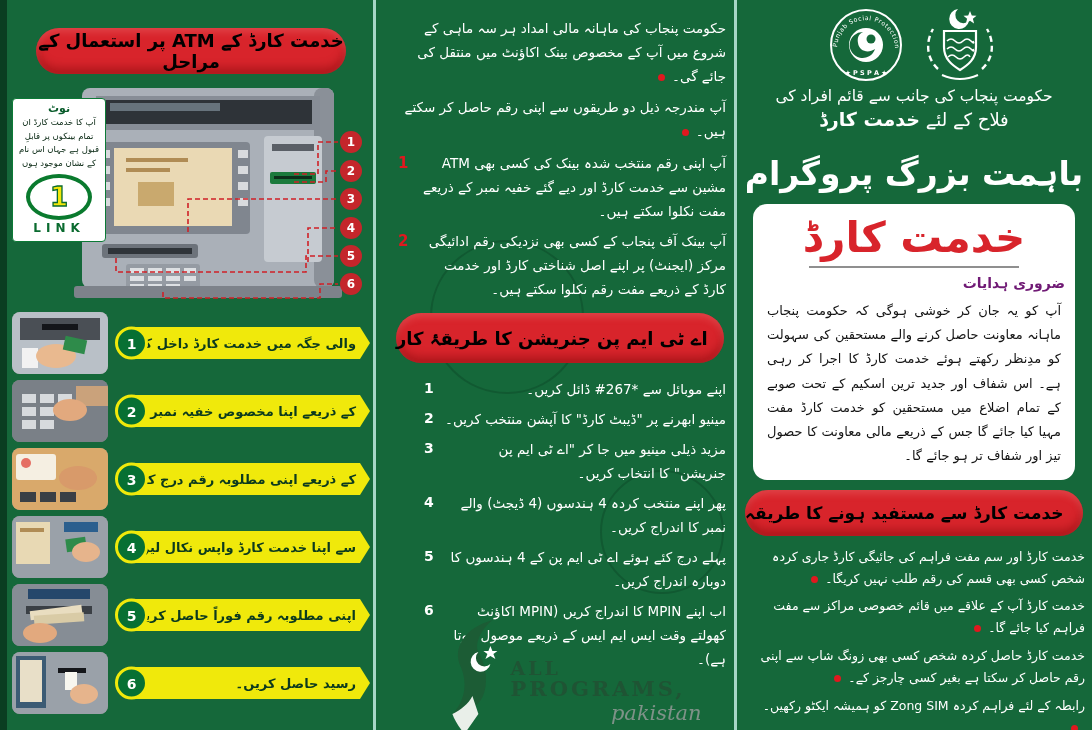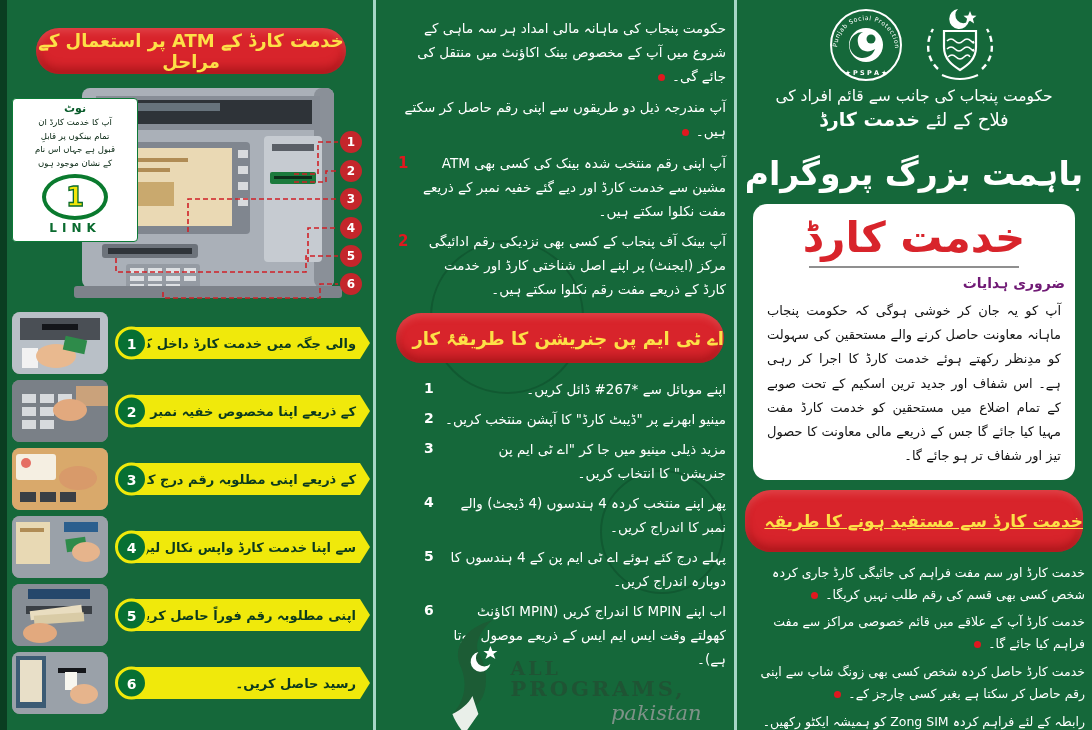--- a/index.html
+++ b/index.html
@@ -11,33 +11,33 @@
   .edge-strip{position:absolute;left:0;top:0;width:7px;height:730px;background:#0a3e21;z-index:3;}
   .divider{position:absolute;top:0;width:3px;height:730px;background:#a6d6c6;z-index:3;}
   .ornament{position:absolute;border-radius:50%;border:2px solid rgba(6,52,28,.28);z-index:0;}
 
   .col{position:absolute;top:0;z-index:1;}
   #col-left{left:12px;width:358px;}
   #col-mid{left:392px;width:336px;height:730px;}
   #col-right{left:739px;width:350px;}
 
   .pill{
-    background:#d8242b;border-radius:26px;color:#fde047;font-weight:bold;
-    display:flex;align-items:center;justify-content:flex-start;direction:rtl;
+    background:#d8242b;border-radius:26px;color:#000000;font-weight:bold;
+    display:flex;align-items:center;justify-content:flex-end;direction:rtl;
     box-shadow:inset 0 4px 7px rgba(255,150,150,.28), inset 0 -6px 10px rgba(100,0,0,.38);
     text-align:center;
   }
 
   
   .pill-left{margin:28px 24px 0;height:46px;font-size:18px;}
   .atm-block{position:relative;height:218px;margin-top:12px;}
   .atm-svg{position:absolute;left:56px;top:0;}
   .note-box{
     position:absolute;left:0;top:12px;width:84px;min-height:136px;background:#fff;
-    border:1px solid #0c7a36;border-radius:4px;z-index:2;text-align:center;padding:3px 20px;
+    border:1px solid #0c7a36;border-radius:4px;z-index:2;text-align:center;padding:3px 4px;
   }
   .note-title{font-size:11px;font-weight:bold;color:#0a5c2c;direction:rtl;}
   .note-text{font-size:8.5px;color:#04240f;direction:rtl;line-height:1.6;margin-top:1px;}
   .ol-oval{width:58px;height:38px;border:4px solid #0a7a2e;border-radius:50%;margin:4px auto 0;
     display:flex;align-items:center;justify-content:center;background:#fff;}
   .ol-one{font-size:26px;font-weight:bold;color:#f3e70a;-webkit-text-stroke:1.3px #0a6b2f;line-height:1;}
   .ol-link{font-size:12px;font-weight:bold;color:#0a6b2f;letter-spacing:5px;margin-top:1px;}
 
   .steps{margin-top:8px;}
   .step-row{display:flex;align-items:center;height:62px;margin-bottom:6px;}
@@ -79,21 +79,21 @@
   .logos-row{display:flex;justify-content:center;align-items:center;gap:16px;margin-top:8px;height:74px;}
   .intro1{color:#fff;text-align:center;font-size:15.5px;direction:rtl;margin-top:5px;}
   .intro2{color:#fff;text-align:center;font-size:18px;direction:rtl;margin-top:3px;}
   .intro2 .b{font-weight:bold;font-size:19px;}
   .program-title{color:#fff;text-align:center;font-size:33px;font-weight:bold;direction:rtl;margin-top:23px;line-height:1.3;}
   .card-box{background:#fff;border-radius:14px;margin:8px 14px 0;padding:8px 10px 12px;}
   .card-title{color:#d8242b;font-size:42px;font-weight:bold;text-align:center;direction:rtl;line-height:1.25;}
   .card-rule{width:210px;height:2px;background:#8f8f8f;margin:2px auto 7px;}
   .card-sub{text-align:right;font-size:14px;font-weight:bold;color:#701a75;direction:rtl;}
   .card-par{direction:rtl;text-align:justify;font-size:13px;line-height:1.85;color:#141414;margin-top:8px;padding:0 4px;}
-  .pill-right{margin:10px 6px 0;height:62px;font-size:17px;text-decoration:underline;}
+  .pill-right{margin:10px 6px 0;height:46px;font-size:17px;}
   .right-bullets{margin:10px 4px 0;}
   .right-bullets .bullet{font-size:12.5px;line-height:1.75;margin-bottom:6px;}
 </style>
 </head>
 <body>
 
 <div class="edge-strip"></div>
 <div class="divider" style="left:373px;"></div>
 <div class="divider" style="left:734px;"></div>
 <div class="ornament" style="left:430px;top:240px;width:150px;height:150px;"></div>

